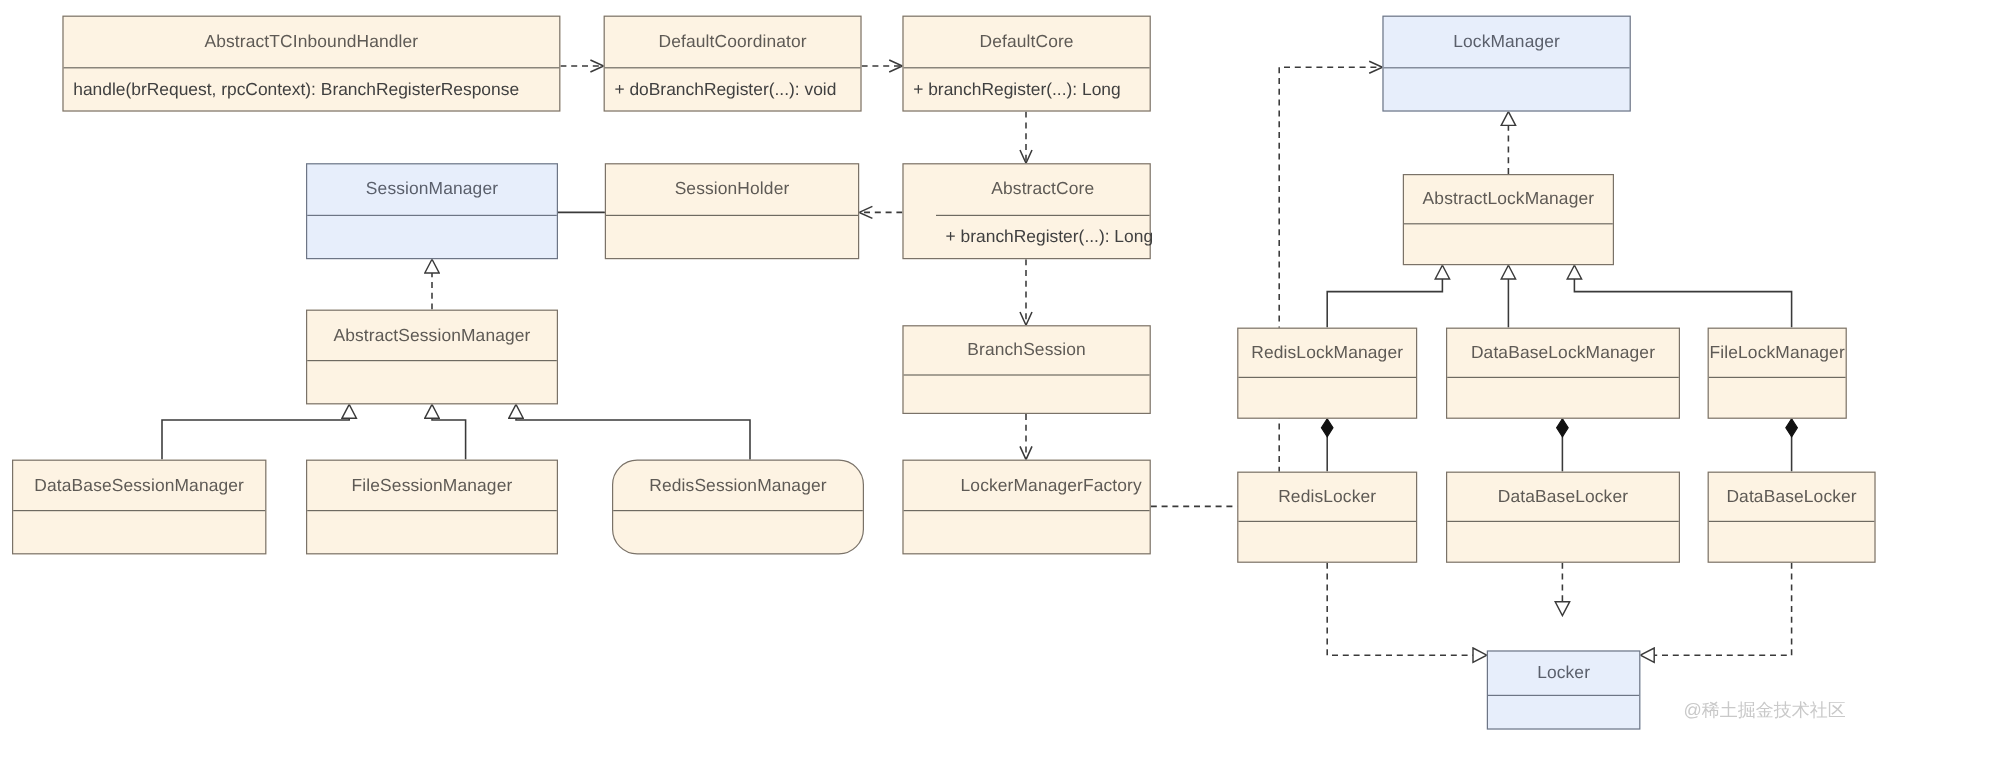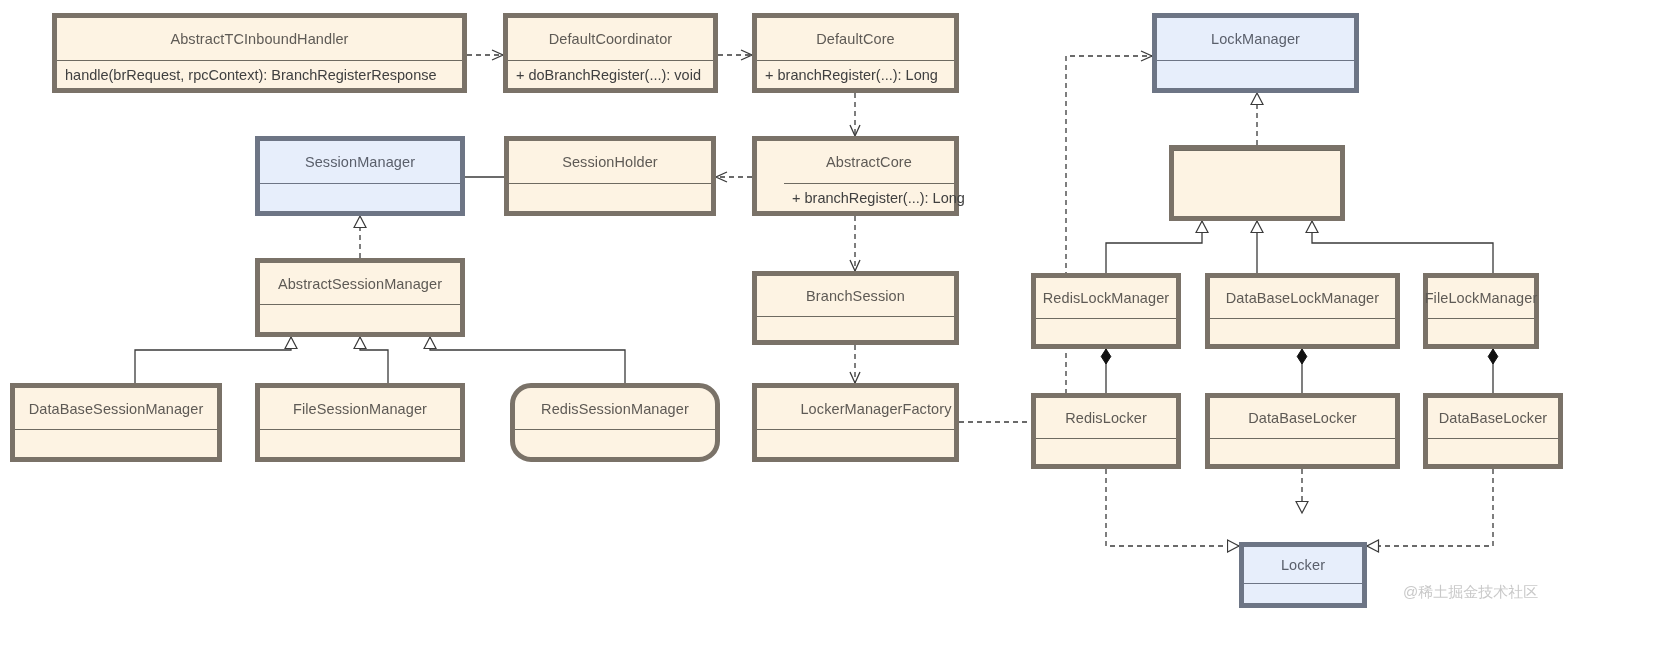--- a/index.html
+++ b/index.html
@@ -1,18 +1,18 @@
 <!DOCTYPE html>
 <html><head>
 <meta charset="utf-8">
 <style>
   html,body{margin:0;padding:0;background:#ffffff;}
   #canvas{position:relative;width:1677px;height:648px;background:#ffffff;
           font-family:"Liberation Sans","DejaVu Sans",sans-serif;overflow:hidden;}
-  .uml-box{position:absolute;box-sizing:border-box;border:5px solid #0ea5e9;
+  .uml-box{position:absolute;box-sizing:border-box;border:1px solid #0ea5e9;
            display:flex;flex-direction:column;}
   .uml-box.cls{background:#fdf3e3;border-color:#7a7268;}
   .uml-box.iface{background:#e7eefb;border-color:#6d7585;}
   .uml-title{flex:0 0 auto;display:flex;align-items:center;justify-content:center;
              color:#5e5a55;font-size:14.5px;letter-spacing:.1px;white-space:nowrap;}
   .iface .uml-title{color:#5a5f6b;}
   .uml-sep{height:1px;background:#6e6a61;flex:0 0 auto;}
   .iface .uml-sep{background:#6d7585;}
   .uml-body{flex:1 1 auto;display:flex;align-items:center;padding-left:8px;
             color:#404040;font-size:14.5px;white-space:nowrap;}
@@ -113,20 +113,21 @@
         <div class="uml-title" style="height: 42px;">SessionHolder</div>
         <div class="uml-sep"></div>
         <div class="uml-body empty"></div>
       </div>
       <div class="uml-box cls" style="left: 752px; top: 136px; width: 207px; height: 80px; padding-left: 27px;">
         <div class="uml-title" style="height: 42px;">AbstractCore</div>
         <div class="uml-sep"></div>
         <div class="uml-body">+ branchRegister(...): Long</div>
       </div>
       <div class="uml-box cls" style="left: 1169px; top: 145px; width: 176px; height: 76px;">
+        <div class="uml-title" style="height: 40px;">AbstractLockManager</div>
         <div class="uml-sep"></div>
         <div class="uml-body empty"></div>
       </div>
       <div class="uml-box cls" style="left: 255px; top: 258px; width: 210px; height: 79px;">
         <div class="uml-title" style="height: 41px;">AbstractSessionManager</div>
         <div class="uml-sep"></div>
         <div class="uml-body empty"></div>
       </div>
       <div class="uml-box cls" style="left: 752px; top: 271px; width: 207px; height: 74px;">
         <div class="uml-title" style="height: 40px;">BranchSession</div>

